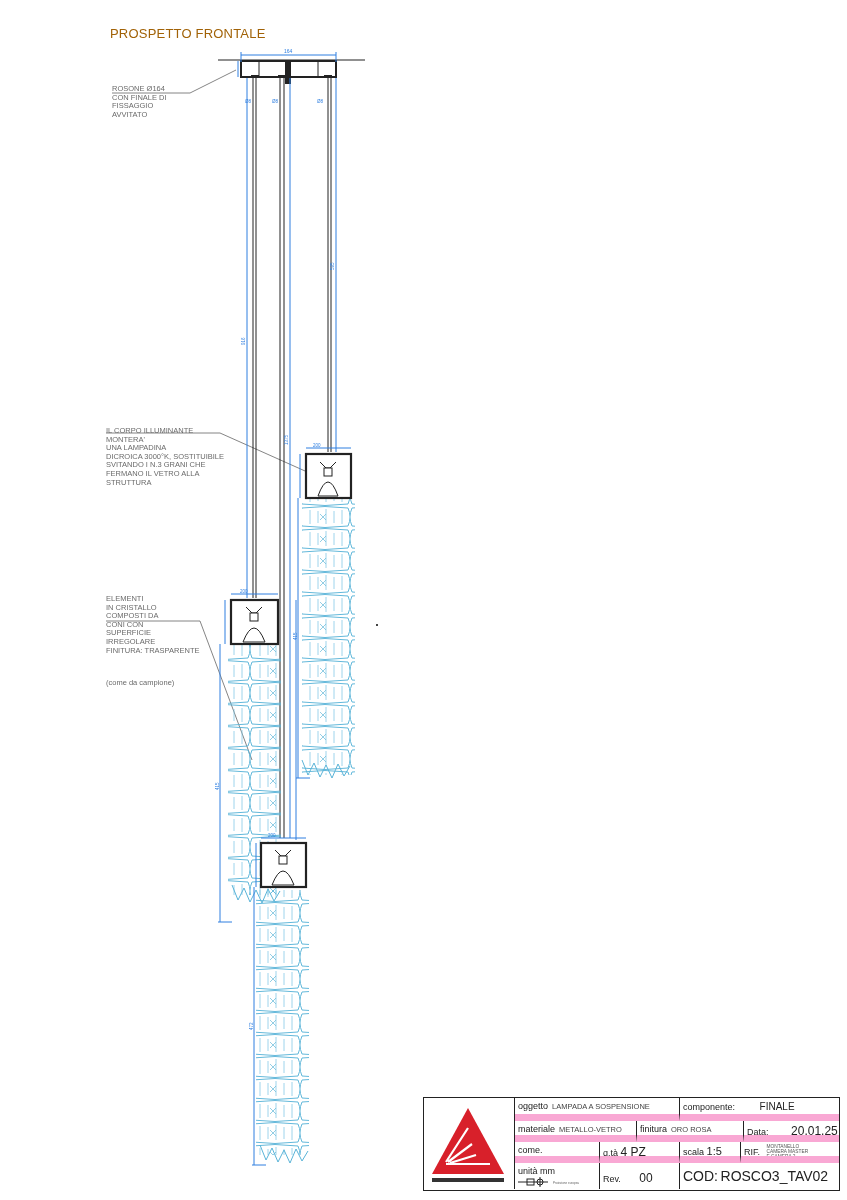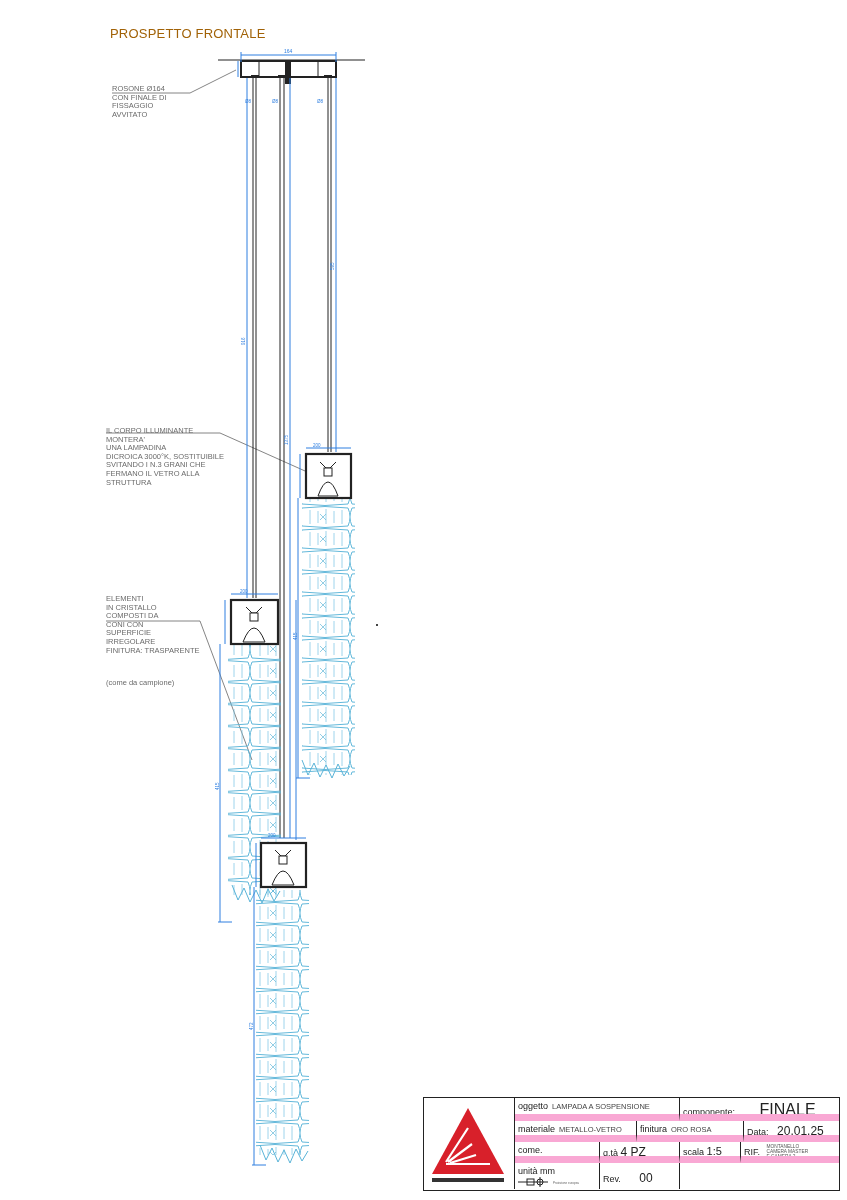--- a/index.html
+++ b/index.html
@@ -161,32 +161,32 @@
       <path d="M22 66 h44 M22 64 l22 -34 M24 64 l24 -18 M26 65 l26 -8" stroke="#fff" stroke-width="2.2" fill="none"></path>
       <rect x="8" y="80" width="72" height="4" fill="#333"></rect>
     </svg>
   </div>
 
   <div class="cell" style="left:91px; top:0; width:165px; height:23px;">
     <span>oggetto</span><span class="v">LAMPADA A SOSPENSIONE</span>
   </div>
   <div class="cell" style="left:256px; top:0; width:159px; height:23px; border-right:none;">
     <span>componente:</span>
-    <span style="margin-left:22px; font-size:16px;">FINALE</span>
+    <span style="margin-left:22px; font-size:10px;">FINALE</span>
   </div>
 
   <div class="cell" style="left:91px; top:23px; width:122px; height:21px;">
     <span>materiale</span><span class="v">METALLO-VETRO</span>
   </div>
   <div class="cell" style="left:213px; top:23px; width:107px; height:21px;">
     <span>finitura</span><span class="v">ORO ROSA</span>
   </div>
   <div class="cell" style="left:320px; top:23px; width:95px; height:21px; border-right:none;">
     <span>Data:</span>
-    <span class="big" style="margin-left:6px;">20.01.25</span>
+    <span class="big" style="margin-left:20px;">20.01.25</span>
   </div>
 
   <div class="cell" style="left:91px; top:44px; width:85px; height:21px;">
     <span>come.</span>
   </div>
   <div class="cell" style="left:176px; top:44px; width:80px; height:21px;">
     <span>q.tà</span>
     <span class="big">4 PZ</span>
   </div>
   <div class="cell" style="left:256px; top:44px; width:61px; height:21px;">
@@ -207,13 +207,17 @@
       <rect x="9" y="2" width="7" height="6" fill="none" stroke="#222"></rect>
       <circle cx="22" cy="5" r="3" fill="none" stroke="#222"></circle>
       <line x1="22" y1="0" x2="22" y2="10" stroke="#222"></line>
       <text x="35" y="7" font-size="3" fill="#666">Proiezione europea</text>
     </svg>
   </div>
   <div class="cell" style="left:176px; top:65px; width:80px; height:26px; border-bottom:none; padding-top:8px;">
     <span>Rev.</span>
     <span class="big" style="margin-left:16px;">00</span>
   </div>
+  <div class="cell" style="left:256px; top:65px; width:159px; height:26px; border-right:none; border-bottom:none; padding-top:5px;">
+    <span class="xl">COD:</span>
+    <span class="xl">ROSCO3_TAV02</span>
+  </div>
 </div>
 
 </body></html>

